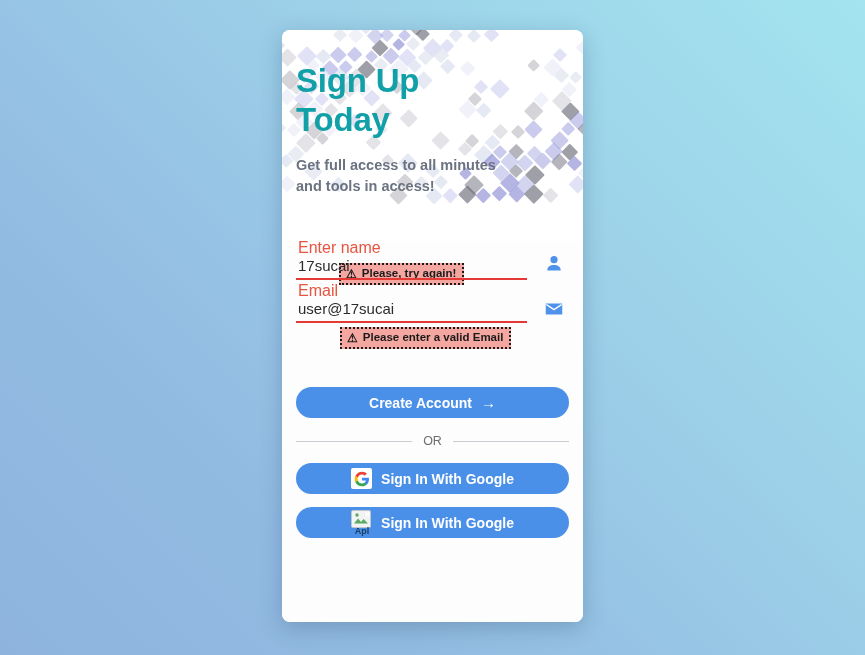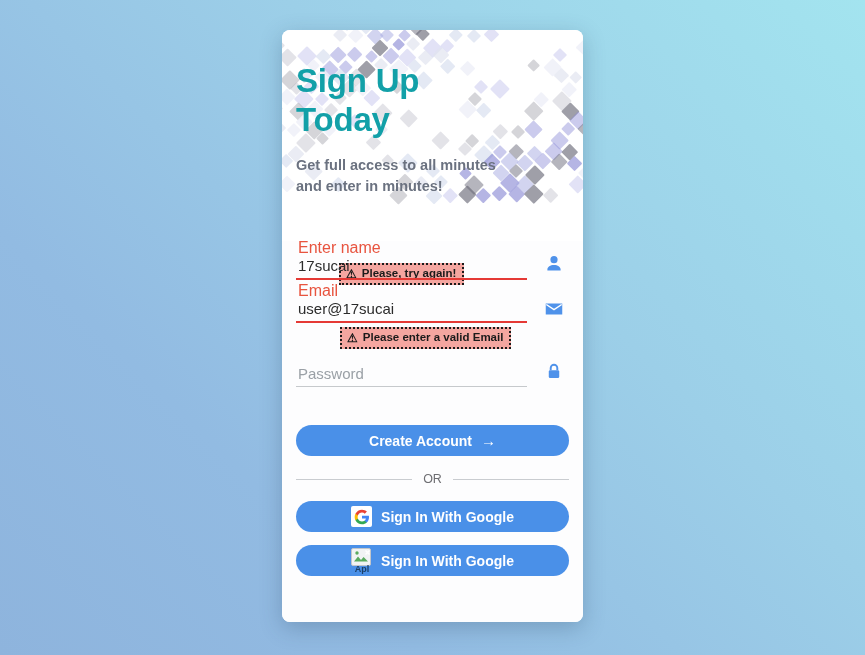--- a/index.html
+++ b/index.html
@@ -352,21 +352,21 @@
         <i style="left: 244.848px; top: 156.709px; width: 13.6143px; height: 13.6143px; background: rgba(100, 100, 115, 0.62);"></i>
         <i style="left: 262.647px; top: 159.612px; width: 11.414px; height: 11.414px; background: rgba(175, 175, 190, 0.35);"></i>
       </div>
     <div class="hero-text">
       <div class="hero-title">
         <div>Sign Up</div>
         <div>Today</div>
       </div>
       <div class="hero-sub">
         <div>Get full access to all minutes</div>
-        <div>and enter in minutes!</div>
+        <div>and tools in access!</div>
       </div>
     </div>
   </div>
 
   <div class="body">
 
     <div class="field" style="margin-top:8px;">
       <div class="field-label">Enter name</div>
       <input class="field-input" type="text" value="17sucai" style="">
       <span class="field-icon">
@@ -393,30 +393,20 @@
           </svg>
       </span>
     </div>
     <div class="tip-row email-tip">
       <span class="tooltip">
         <span class="warn">⚠</span>
         <span>Please enter a valid Email</span>
       </span>
     </div>
 
-    <div class="field" style="margin-top:14px;">
-      <div class="field-label hidden-label">Password</div>
-      <input class="field-input neutral" type="password" placeholder="Password" style="">
-      <span class="field-icon" style="top:-2px;">
-        <svg viewBox="0 0 24 24">
-            <path d="M8.4 10V7.6a3.6 3.6 0 017.2 0V10" fill="none" stroke="#4f92ea" stroke-width="2.1"></path>
-            <rect x="6.3" y="10" width="11.4" height="8.6" rx="1.4"></rect>
-          </svg>
-      </span>
-    </div>
 
     <div class="actions">
 
       <button class="btn">
         <span>Create Account</span>
         <span class="arrow">→</span>
       </button>
 
       <div class="divider">
         <span>OR</span>

